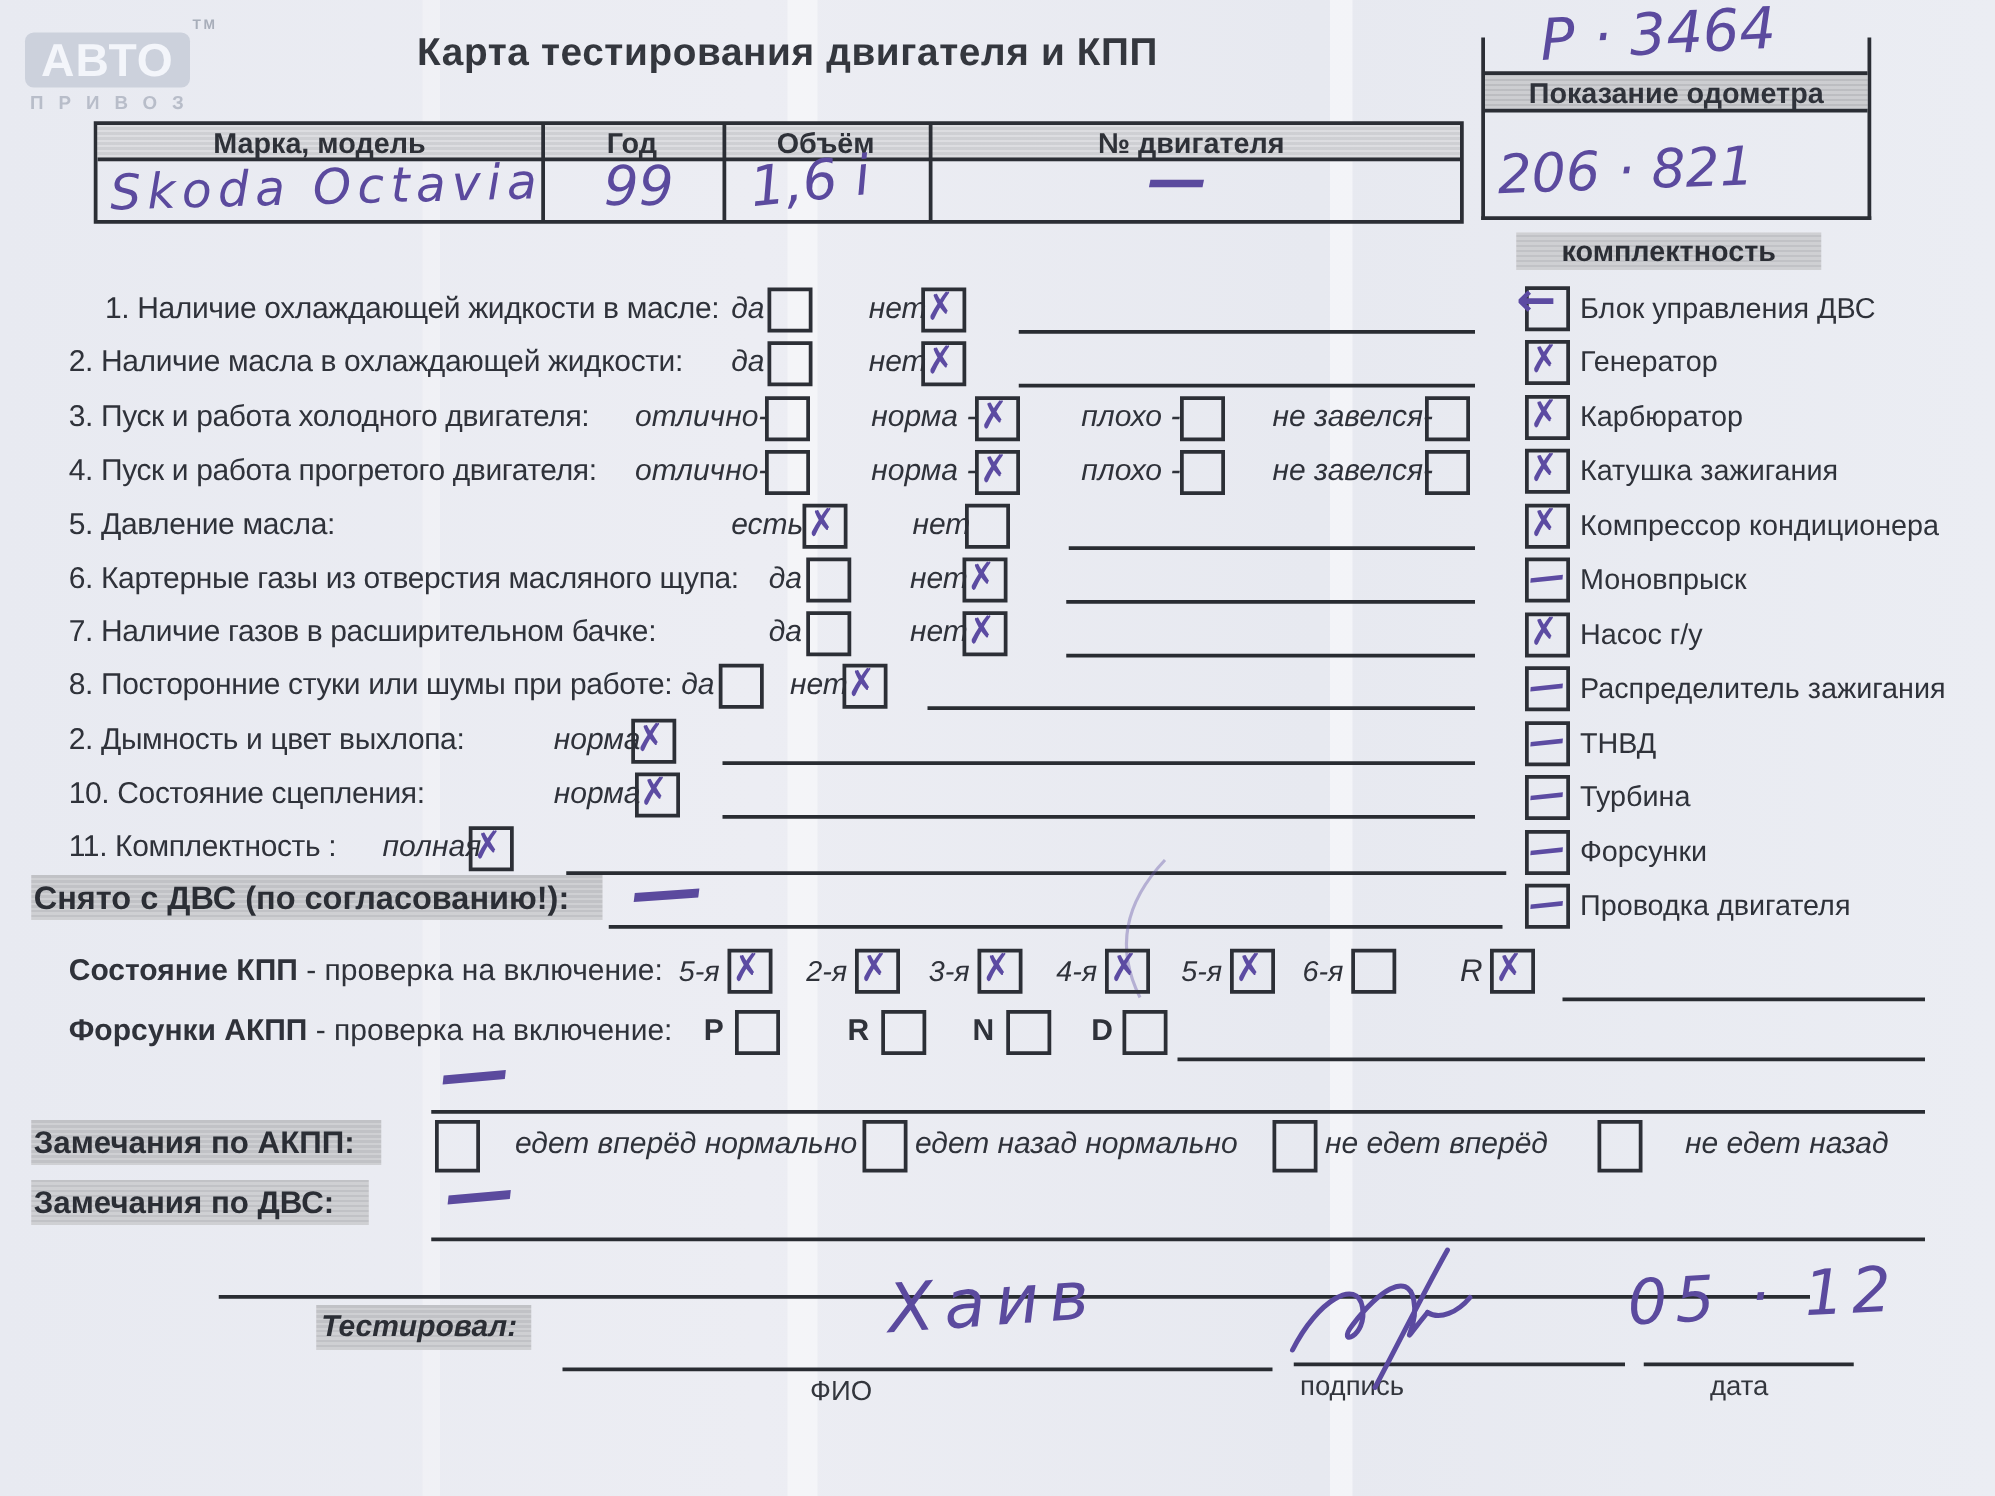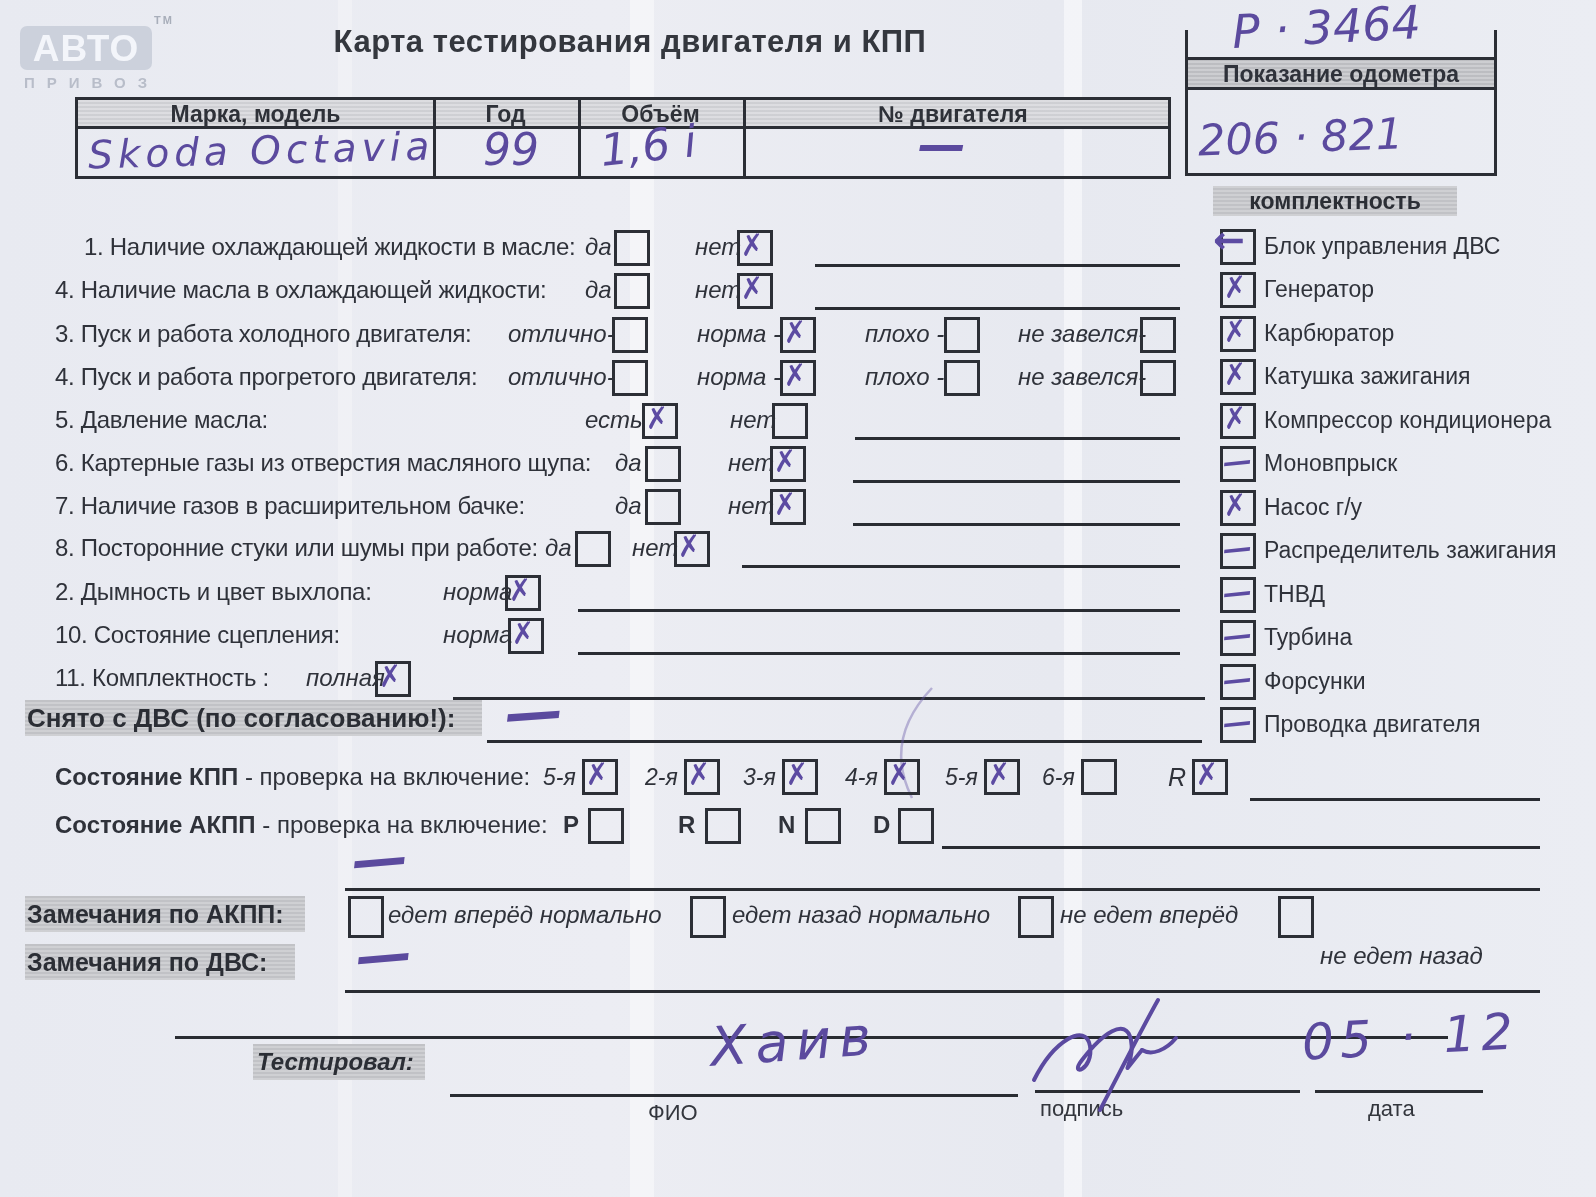--- a/index.html
+++ b/index.html
@@ -170,21 +170,21 @@
     <span class="cb" style="left:614px;top:2px;">
         <i class="mark"></i>
       </span>
     <span class="opt" style="left:695px;">нет</span>
     <span class="cb" style="left:737px;top:2px;">
         <i class="mark">✗</i>
       </span>
     <span class="uline" style="left:815px;width:365px;top:36px;"></span>
   </div>
   <div class="crow" style="top:271px;">
-    <span class="lbl" style="left:55px;">4.  Наличие масла в охлаждающей жидкости:</span>
+    <span class="lbl" style="left:55px;">2.  Наличие масла в охлаждающей жидкости:</span>
     <span class="opt" style="left:585px;">да</span>
     <span class="cb" style="left:614px;top:2px;">
         <i class="mark"></i>
       </span>
     <span class="opt" style="left:695px;">нет</span>
     <span class="cb" style="left:737px;top:2px;">
         <i class="mark">✗</i>
       </span>
     <span class="uline" style="left:815px;width:365px;top:36px;"></span>
   </div>
@@ -340,21 +340,21 @@
       </span>
     <span class="gitalic" style="left:1168px;font-size:25px;">R</span>
     <span class="cb" style="left:1192px;top:1px;">
         <i class="mark">✗</i>
       </span>
     <span class="uline" style="left:1250px;width:290px;top:40px;"></span>
   </div>
 
   <div class="crow" style="top:806px;">
     <div class="seclab" style="left:55px;">
-      <span class="b">Состояние АКПП</span>
+      <span class="b">Форсунки АКПП</span>
       <span>- проверка на включение:</span>
     </div>
     <span class="gopt" style="left:563px;">P</span>
     <span class="cb" style="left:588px;top:2px;">
         <i class="mark"></i>
       </span>
     <span class="gopt" style="left:678px;">R</span>
     <span class="cb" style="left:705px;top:2px;">
         <i class="mark"></i>
       </span>
@@ -372,33 +372,33 @@
   <span class="hw" style="left:352px;top:826px;font-size:56px;font-weight:bold;transform:rotate(-5deg);">—</span>
   <span class="uline" style="left:345px;width:1195px;top:888px;"></span>
 
   <div class="gbar" style="left:25px;top:896px;width:278px;height:36px;line-height:36px;padding-left:2px;">
     <span>Замечания по АКПП:</span>
   </div>
   <div class="crow" style="top:894px;">
     <span class="cb" style="left:348px;top:2px;height:36px;">
         <i class="mark"></i>
       </span>
-    <span class="opt" style="left:388px;line-height:42px;">едет вперёд нормально</span>
+    <span class="opt" style="left:412px;line-height:42px;">едет вперёд нормально</span>
     <span class="cb" style="left:690px;top:2px;height:36px;">
         <i class="mark"></i>
       </span>
     <span class="opt" style="left:732px;line-height:42px;">едет назад нормально</span>
     <span class="cb" style="left:1018px;top:2px;height:36px;">
         <i class="mark"></i>
       </span>
     <span class="opt" style="left:1060px;line-height:42px;">не едет вперёд</span>
     <span class="cb" style="left:1278px;top:2px;height:36px;">
         <i class="mark"></i>
       </span>
-    <span class="opt" style="left:1320px;line-height:42px;margin-top:41px;">не едет назад</span>
+    <span class="opt" style="left:1348px;line-height:42px;">не едет назад</span>
   </div>
 
   <div class="gbar" style="left:25px;top:944px;width:268px;height:36px;line-height:36px;padding-left:2px;">
     <span>Замечания по ДВС:</span>
   </div>
   <span class="hw" style="left:356px;top:922px;font-size:56px;font-weight:bold;transform:rotate(-5deg);">—</span>
   <span class="uline" style="left:345px;width:1195px;top:990px;"></span>
 
   <span class="uline" style="left:175px;width:1273px;top:1036px;"></span>
   <div class="gbar" style="left:253px;top:1044px;width:168px;height:36px;line-height:36px;padding-left:4px;font-style:italic;font-size:24px;">

